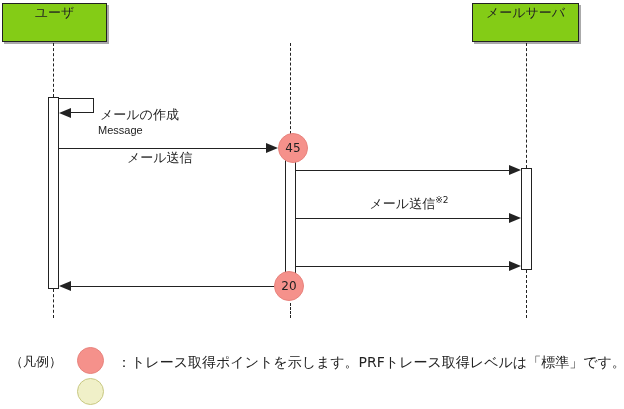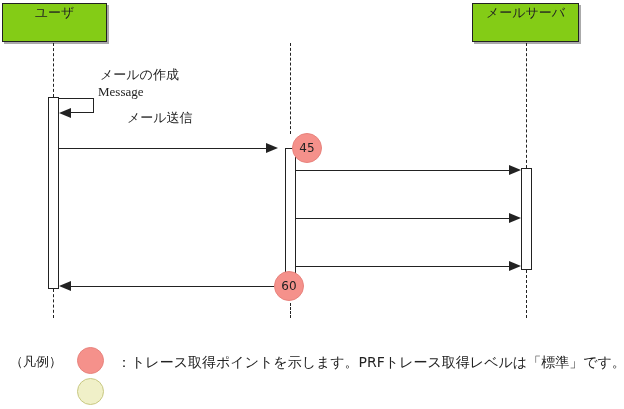--- a/index.html
+++ b/index.html
@@ -44,36 +44,36 @@
   #a1-line{left:296px;top:170px;width:214px;}
   #a1-head{left:509px;top:165px;}
   #a2-line{left:296px;top:218px;width:214px;}
   #a2-head{left:509px;top:213px;}
   #a3-line{left:296px;top:266px;width:214px;}
   #a3-head{left:509px;top:261px;}
   
   #ret-line{left:71px;top:286px;width:205px;}
   #ret-head{left:59px;top:281px;}
   
-  .msg-label{position:absolute;font-size:13px;white-space:nowrap;}
-  .mono{font-family:Liberation Serif, serif;font-size:13px;}
+  .msg-label{position:absolute;font-size:13px;white-space:nowrap;margin-top:40px;}
+  .mono{font-family:Liberation Sans, sans-serif;font-size:11px;}
   #lbl-create{left:100px;top:66px;}
   #lbl-create-code{left:98px;top:84px;}
   #lbl-send{left:127px;top:109px;}
   #lbl-send-code{left:105px;top:126px;}
   .mid-label{position:absolute;left:296px;width:226px;text-align:center;font-size:13px;white-space:nowrap;}
   .mid-label sup{font-size:9px;}
   #lbl-a1{top:147px;}
   #lbl-a2{top:195px;}
   #lbl-a3{top:243px;}
   
   .trace-point{position:absolute;width:28px;height:28px;border-radius:50%;
                background:#f5918b;border:1px solid #e8837d;display:flex;align-items:center;
                justify-content:center;font-size:12px;color:#222;}
-  #trace-45{left:292px;top:133px;text-align:right;}
+  #trace-45{left:278px;top:133px;text-align:right;}
   #trace-46{left:274px;top:271px;}
   
   #legend-title{position:absolute;left:10px;top:353px;font-size:13px;}
   .legend-swatch{position:absolute;left:77px;width:25px;height:25px;border-radius:50%;}
   #legend-swatch-1{top:347px;background:#f5918b;border:1px solid #e8837d;}
   #legend-swatch-2{top:378px;background:#f0f0c8;border:1px solid #c8c882;}
   .legend-text{position:absolute;left:117px;font-size:14px;white-space:nowrap;}
   #legend-text-1{top:354px;}
   #legend-text-2{top:385px;}
 </style>
@@ -107,34 +107,35 @@
   <div class="hline" id="self-bot"></div>
   <div class="head-l" id="self-head"></div>
 
   <div class="msg-label" id="lbl-send">メール送信</div>
   <div class="hline" id="send-line"></div>
   <div class="head-r" id="send-head"></div>
 
   <div class="hline" id="a1-line"></div>
   <div class="head-r" id="a1-head"></div>
 
+  <div class="mid-label" id="lbl-a2"><span>メール送信</span><sup>※2</sup></div>
   <div class="hline" id="a2-line"></div>
   <div class="head-r" id="a2-head"></div>
 
   <div class="hline" id="a3-line"></div>
   <div class="head-r" id="a3-head"></div>
 
   <div class="hline" id="ret-line"></div>
   <div class="head-l" id="ret-head"></div>
 
   <div class="trace-point" id="trace-45">
     <span>45</span>
   </div>
   <div class="trace-point" id="trace-46">
-    <span>60</span>
+    <span>20</span>
   </div>
 
   <div id="legend-title">（凡例）</div>
   <div class="legend-swatch" id="legend-swatch-1"></div>
   <div class="legend-text" id="legend-text-1">：トレース取得ポイントを示します。PRFトレース取得レベルは「標準」です。</div>
   <div class="legend-swatch" id="legend-swatch-2"></div>
 
 </div>
 
 </body></html>

